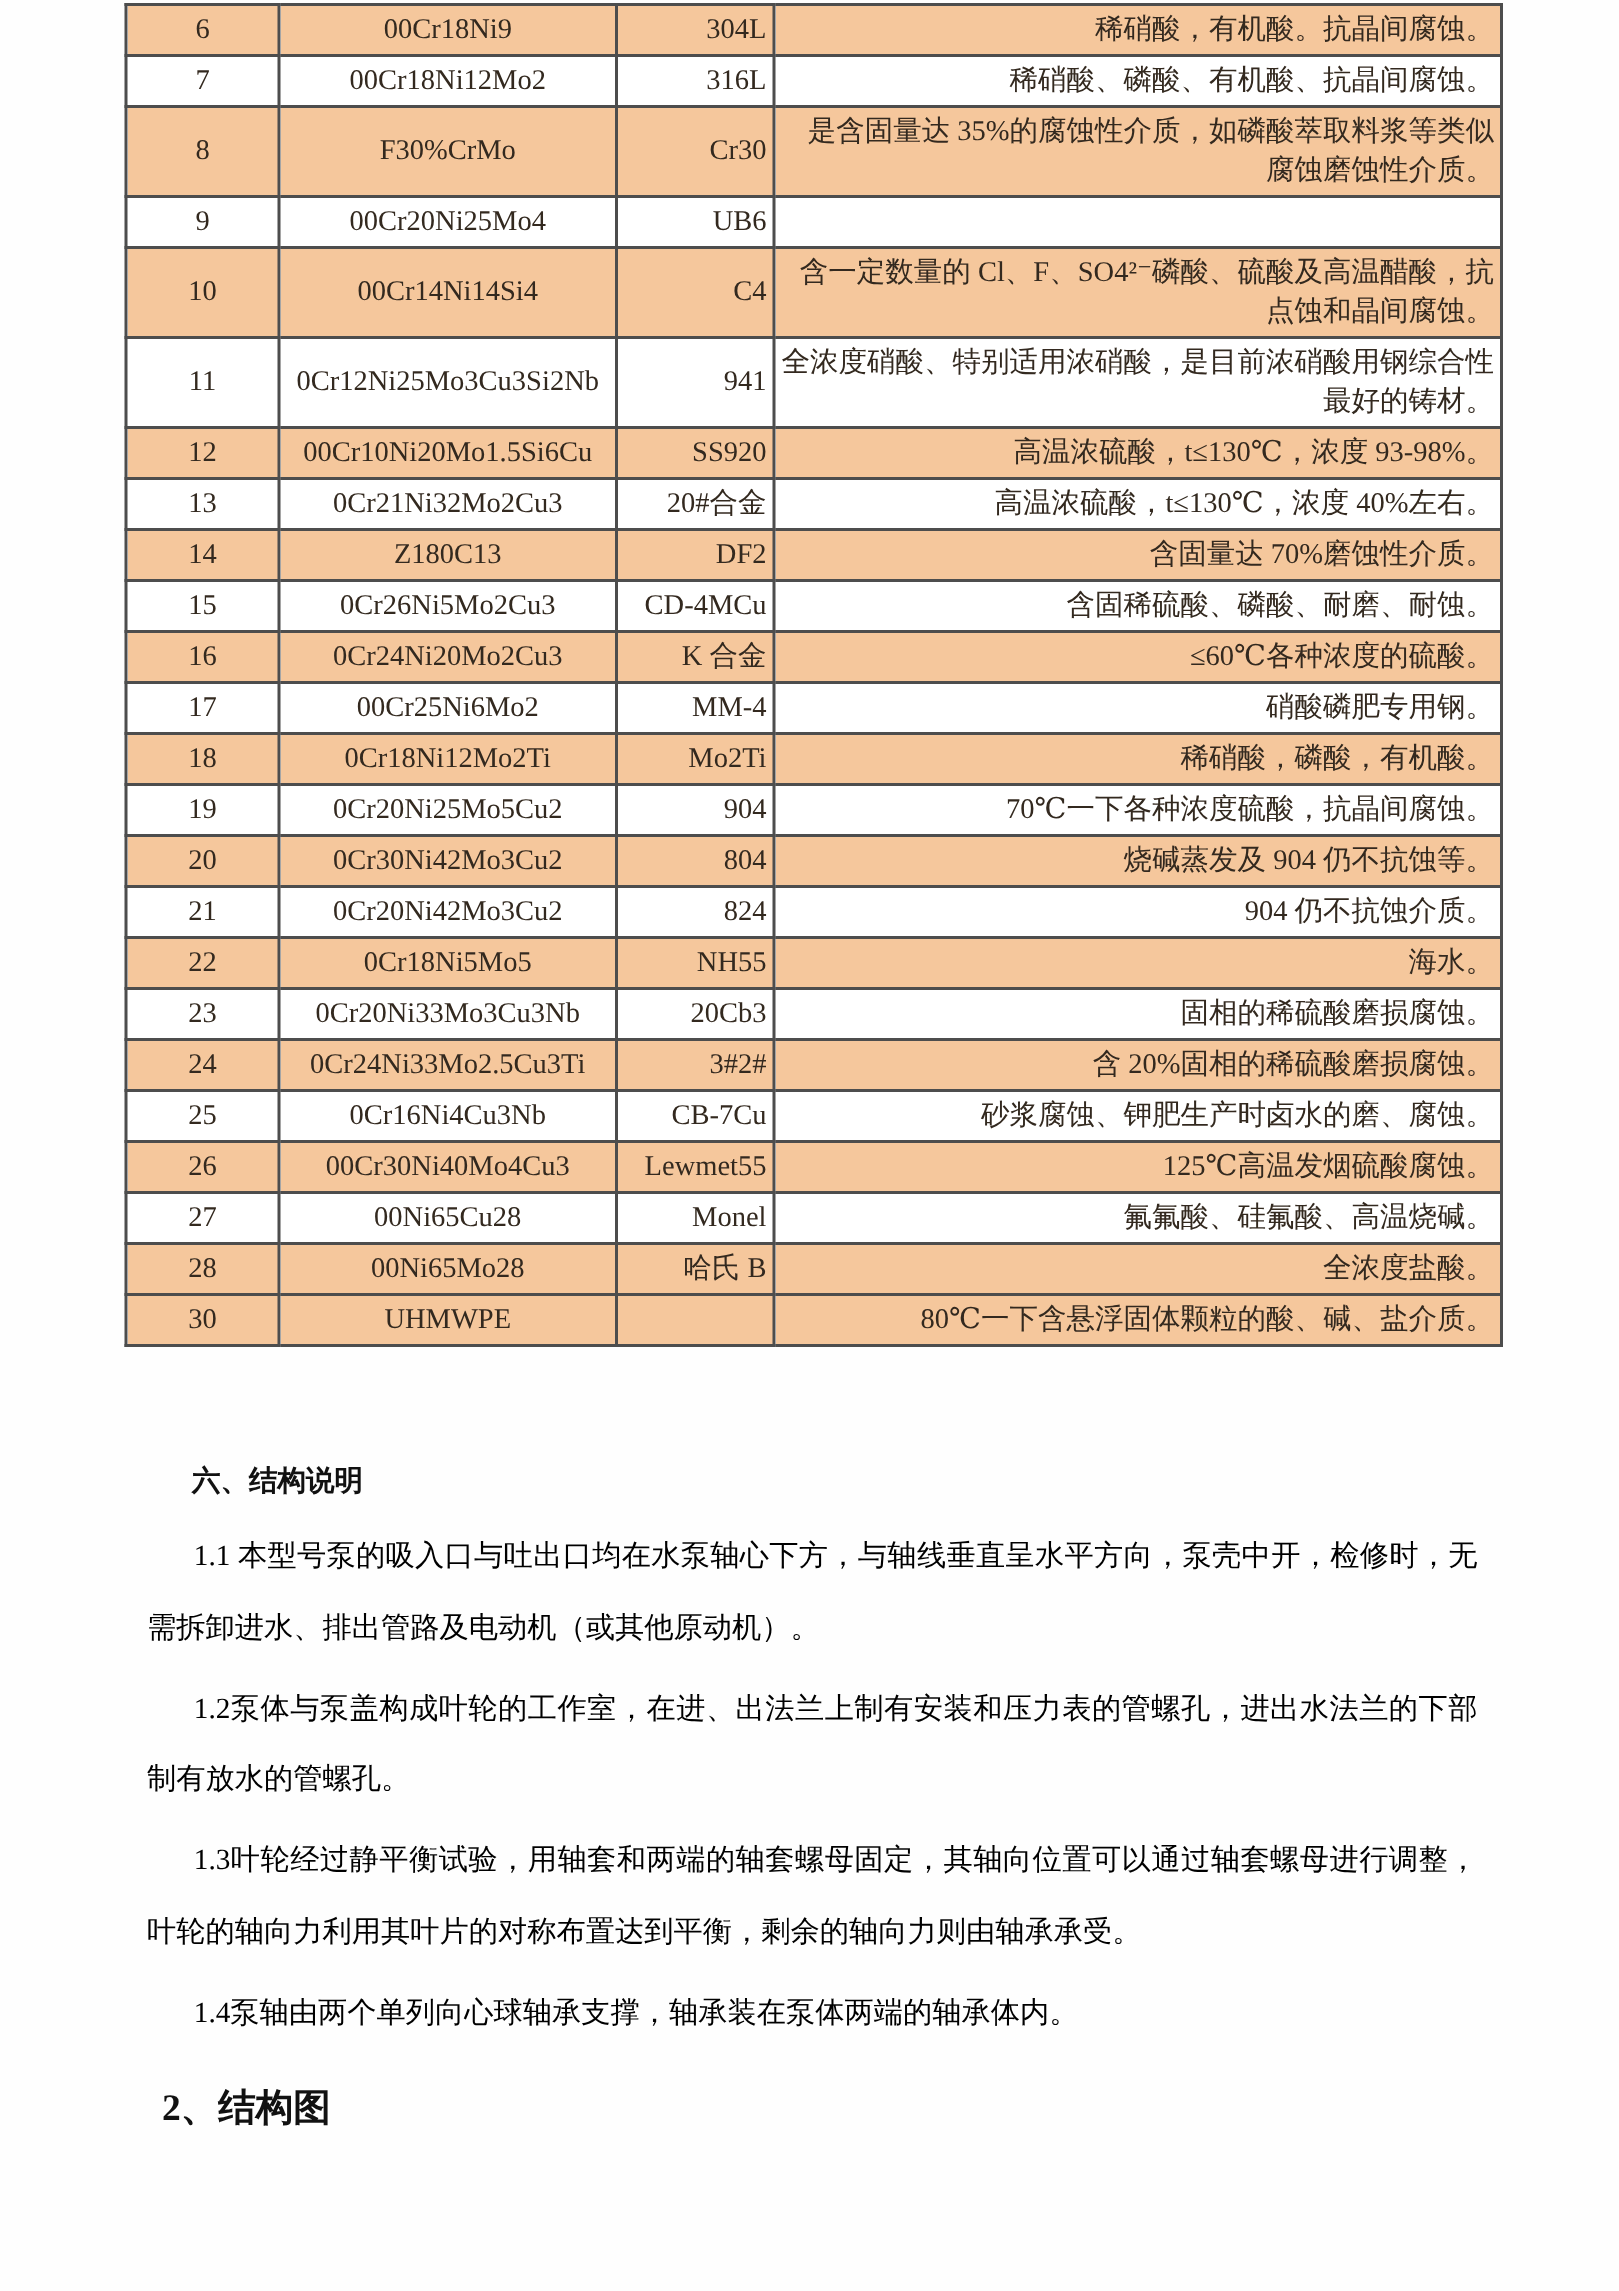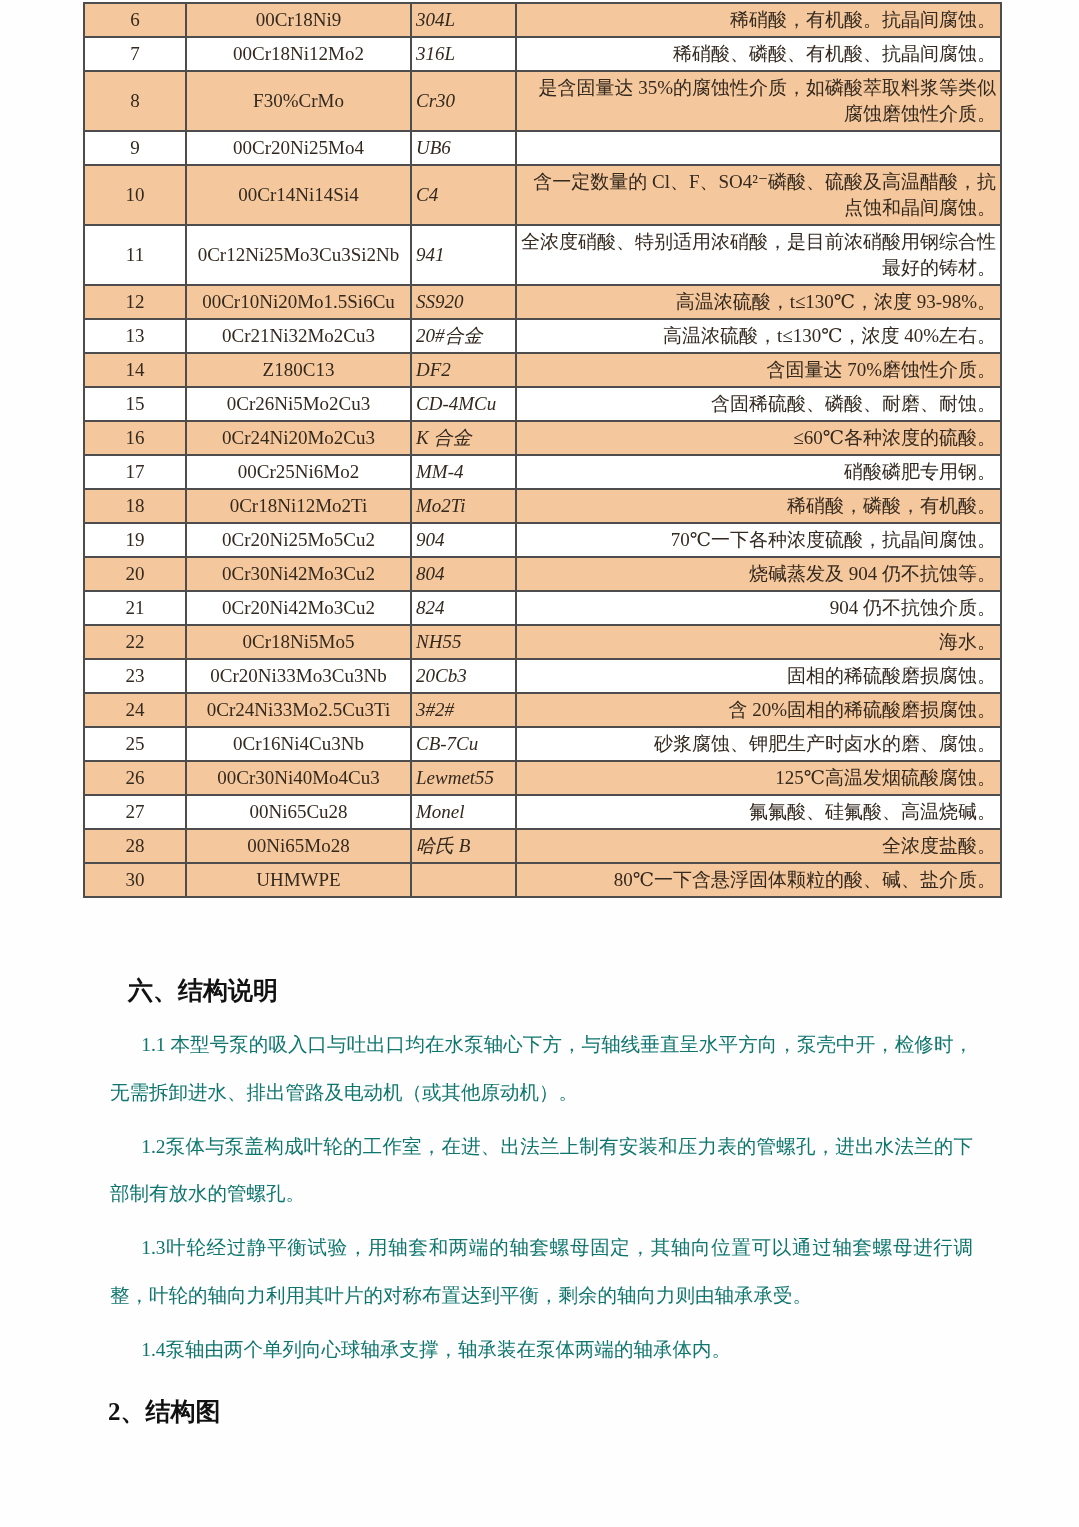--- a/index.html
+++ b/index.html
@@ -32,45 +32,45 @@
     border: 2px solid #4d4d4d;
     line-height: 26px;
     padding: 3px 4px;
     vertical-align: middle;
     background: #ffffff;
     overflow: hidden;
   }
   table.mat-table tr.shaded td { background: #f5c79c; }
   td.c-no    { text-align: center; }
   td.c-mat   { text-align: center; }
-  td.c-grade { text-align: left; font-style: italic; }
+  td.c-grade { text-align: right; }
   td.c-desc  { text-align: right; padding-left: 8px; padding-right: 6px; }
   
   .body-text {
     position: absolute;
     left: 0;
     top: 942px;
     width: 1079px;
     padding: 0 94px 0 98px;
     box-sizing: border-box;
     color: #1d1c1a;
   }
   .sec-heading {
     margin: 32px 0 14px 30px;
-    font-size: 25px;
+    font-size: 19px;
     font-weight: bold;
     color: #111111;
   }
   .para {
-    margin: 6px 12px;
+    margin: 6px 0;
     font-size: 19.5px;
     line-height: 2.45;
     text-align: justify;
     text-indent: 1.6em;
-    color: #0f766e;
+    color: #000000;
   }
   .fig-heading {
     margin: 22px 0 0 10px;
     font-size: 25px;
     font-weight: bold;
     color: #111111;
   }
 </style>
 </head>
 <body>

